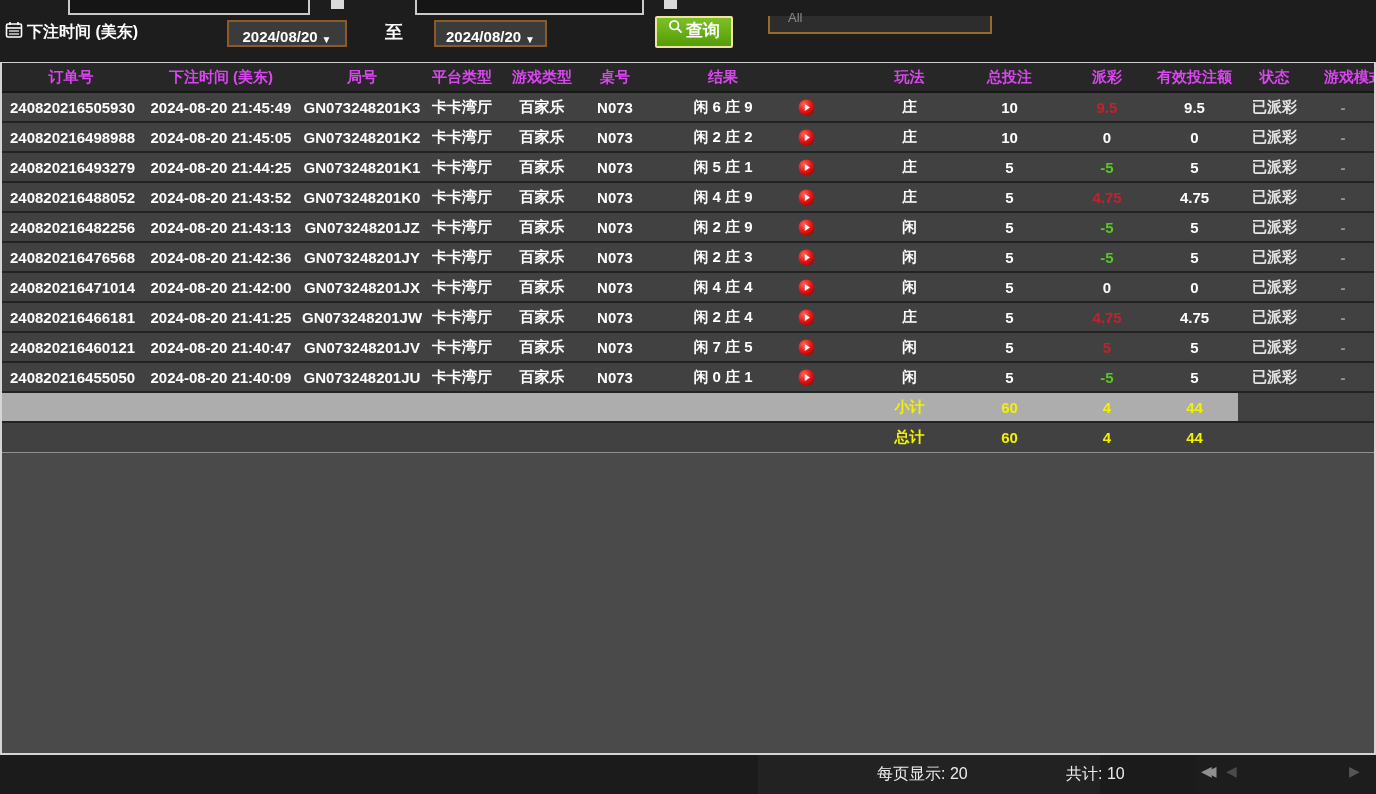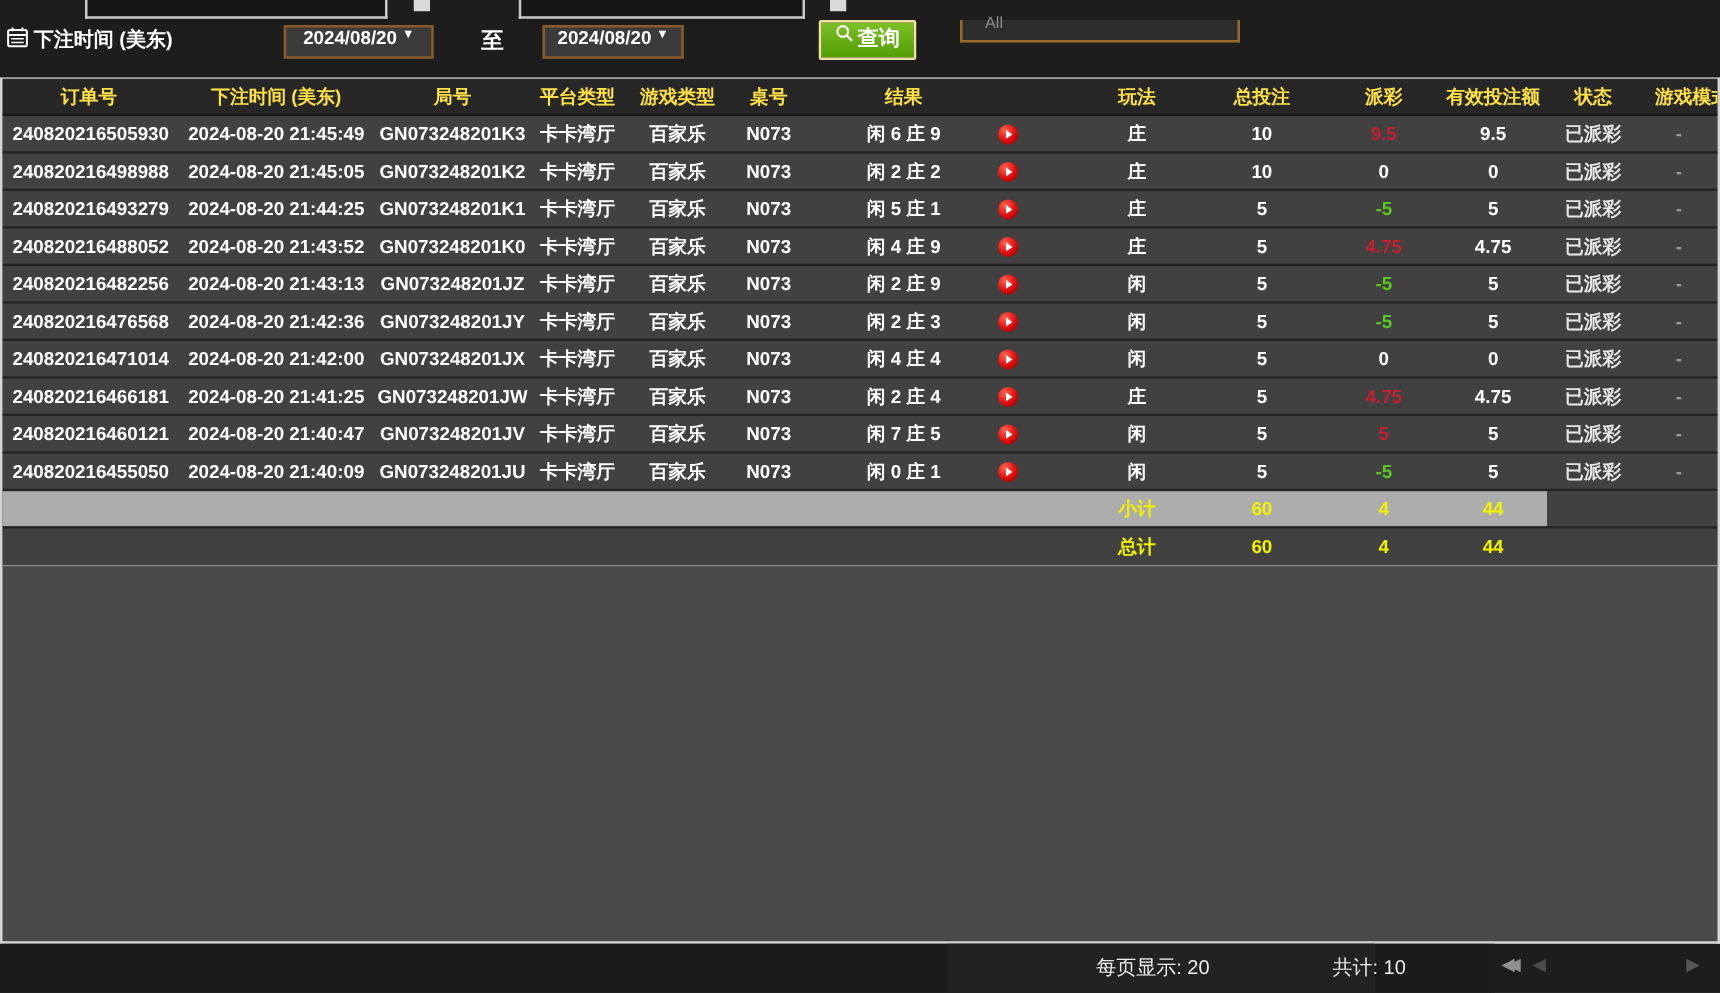--- a/index.html
+++ b/index.html
@@ -7,33 +7,33 @@
   .abs{position:absolute;}
   
   #toolbar{position:absolute;top:0;left:0;width:1376px;height:62px;background:#1d1d1d;}
   .cutinput{position:absolute;top:0;height:13px;background:#151515;border:2px solid #c9c9c9;border-top:none;}
   .iconstub{position:absolute;top:0;width:13px;height:9px;background:#d9d9d9;}
   #top-select{position:absolute;top:16px;left:768px;width:220px;height:16px;background:#2d2d2d;
     border:2px solid #9a6a2a;border-top:none;}
   #top-select .sel-text{position:absolute;top:-6px;left:18px;color:#8a8a8a;font-size:13px;}
   #bet-time-label{position:absolute;left:27px;top:22px;color:#fff;font-size:16px;font-weight:bold;}
   .dateselect{position:absolute;top:20px;height:27px;background:#3b3b3b;border:2px solid #8a5a28;
-    color:#fff;font-weight:bold;font-size:15px;display:flex;align-items:flex-start;justify-content:center;
+    color:#fff;font-weight:bold;font-size:15px;display:flex;align-items:flex-end;justify-content:center;
     gap:4px;cursor:pointer;box-sizing:border-box;}
   .dateselect .caret{font-size:10px;color:#fff;}
   #to-label{position:absolute;left:385px;top:20px;color:#fff;font-size:18px;font-weight:bold;}
   #query-btn{position:absolute;left:655px;top:16px;width:78px;height:32px;box-sizing:border-box;
     background:linear-gradient(#7dc026,#549d06);border:2px solid #efe2a2;border-radius:2px;
     color:#fff;font-weight:bold;font-size:17px;display:flex;justify-content:center;gap:2px;cursor:pointer;}
   
   #tablewrap{position:absolute;top:62px;left:0;width:1376px;height:693px;box-sizing:border-box;
     background:#4a4a4a;border:2px solid #d5d5d5;border-top:1px solid #cfcfcf;overflow:hidden;}
   .trow{display:grid;grid-template-columns:138px 162px 120px 80px 80px 66px 150px 64px 95px 105px 90px 85px 75px 62px;
     height:30px;box-sizing:border-box;align-items:center;}
-  #thead{background:#272727;border-bottom:2px solid #171717;color:#fde047;font-weight:bold;font-size:15px;}
+  #thead{background:#272727;border-bottom:2px solid #171717;color:#d946ef;font-weight:bold;font-size:15px;}
   #thead .hc{text-align:center;overflow:visible;white-space:nowrap;}
   #thead .hc.h-order{text-align:center;}
   #thead .hc.h-mode{text-align:left;padding-left:12px;}
   .drow{background:#414141;border-bottom:2px solid #232323;color:#fff;font-size:15px;font-weight:600;}
   .drow span{display:block;text-align:center;white-space:nowrap;overflow:hidden;}
   .c-order{text-align:left !important;padding-left:8px;}
   .c-payout.pos{color:#c2212f;}
   .c-payout.neg{color:#58c81f;}
   .c-payout.zero{color:#fff;}
   .c-status{color:#e5e5e5;font-weight:bold;}

